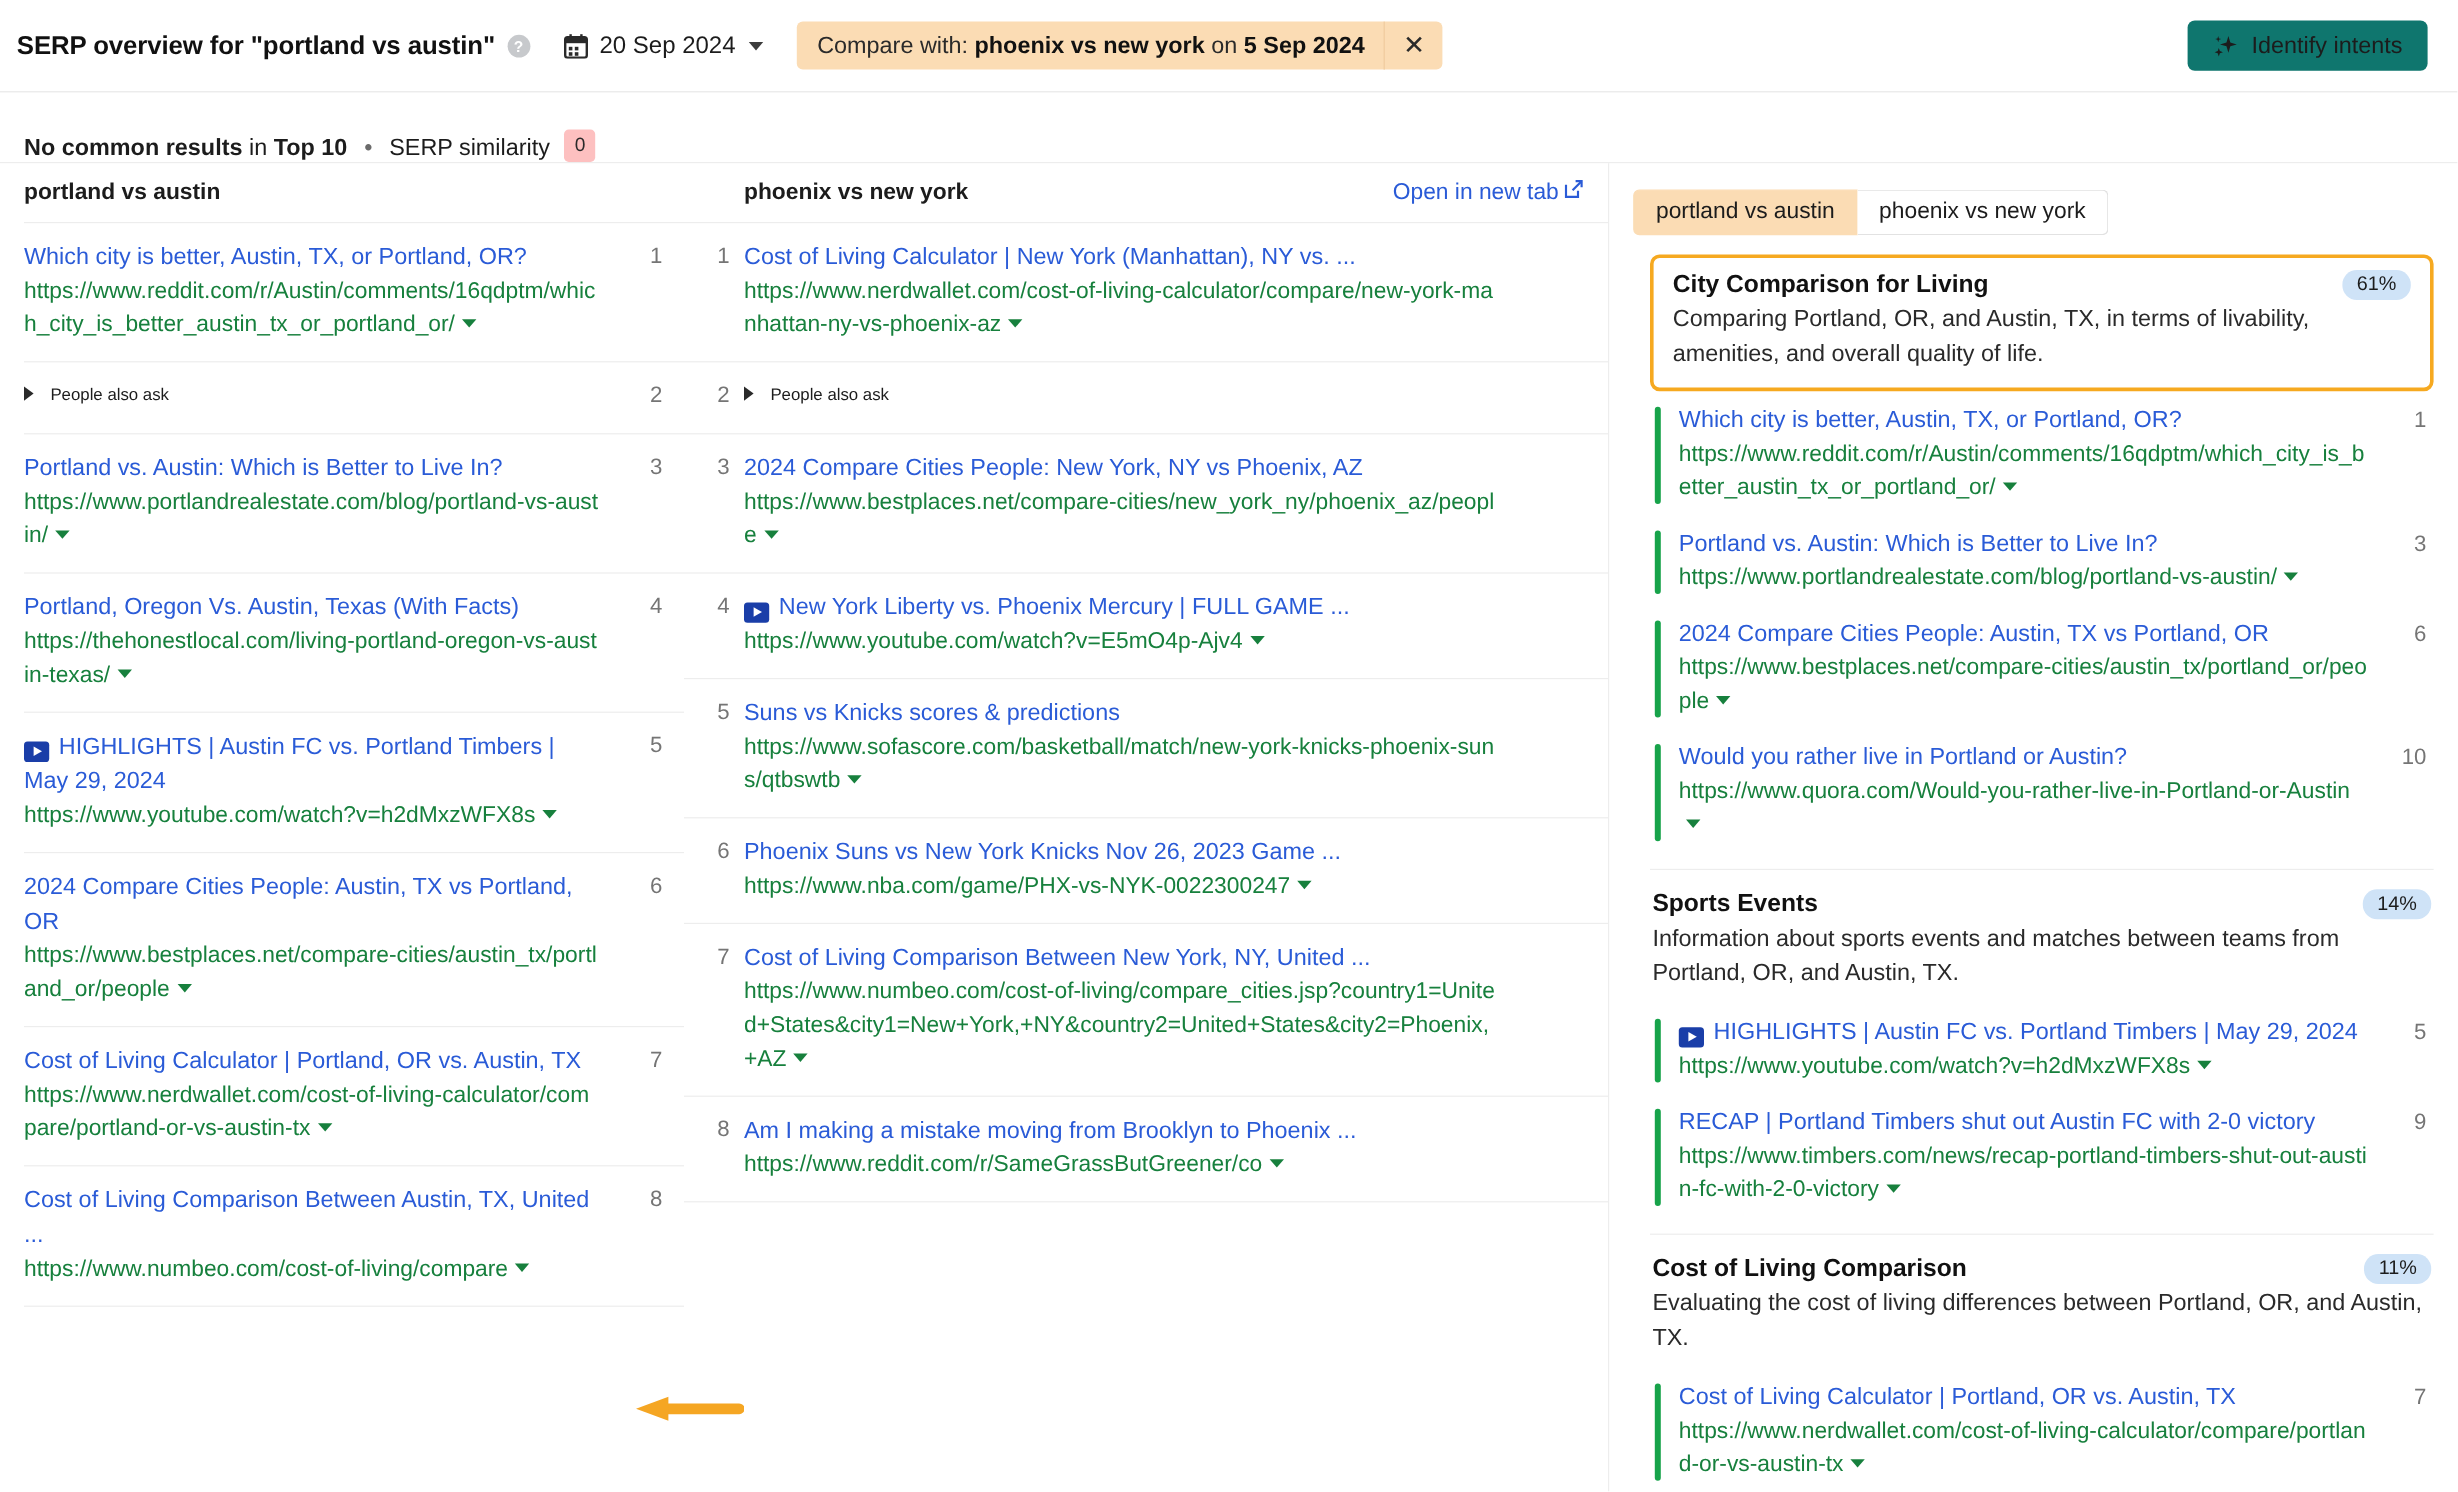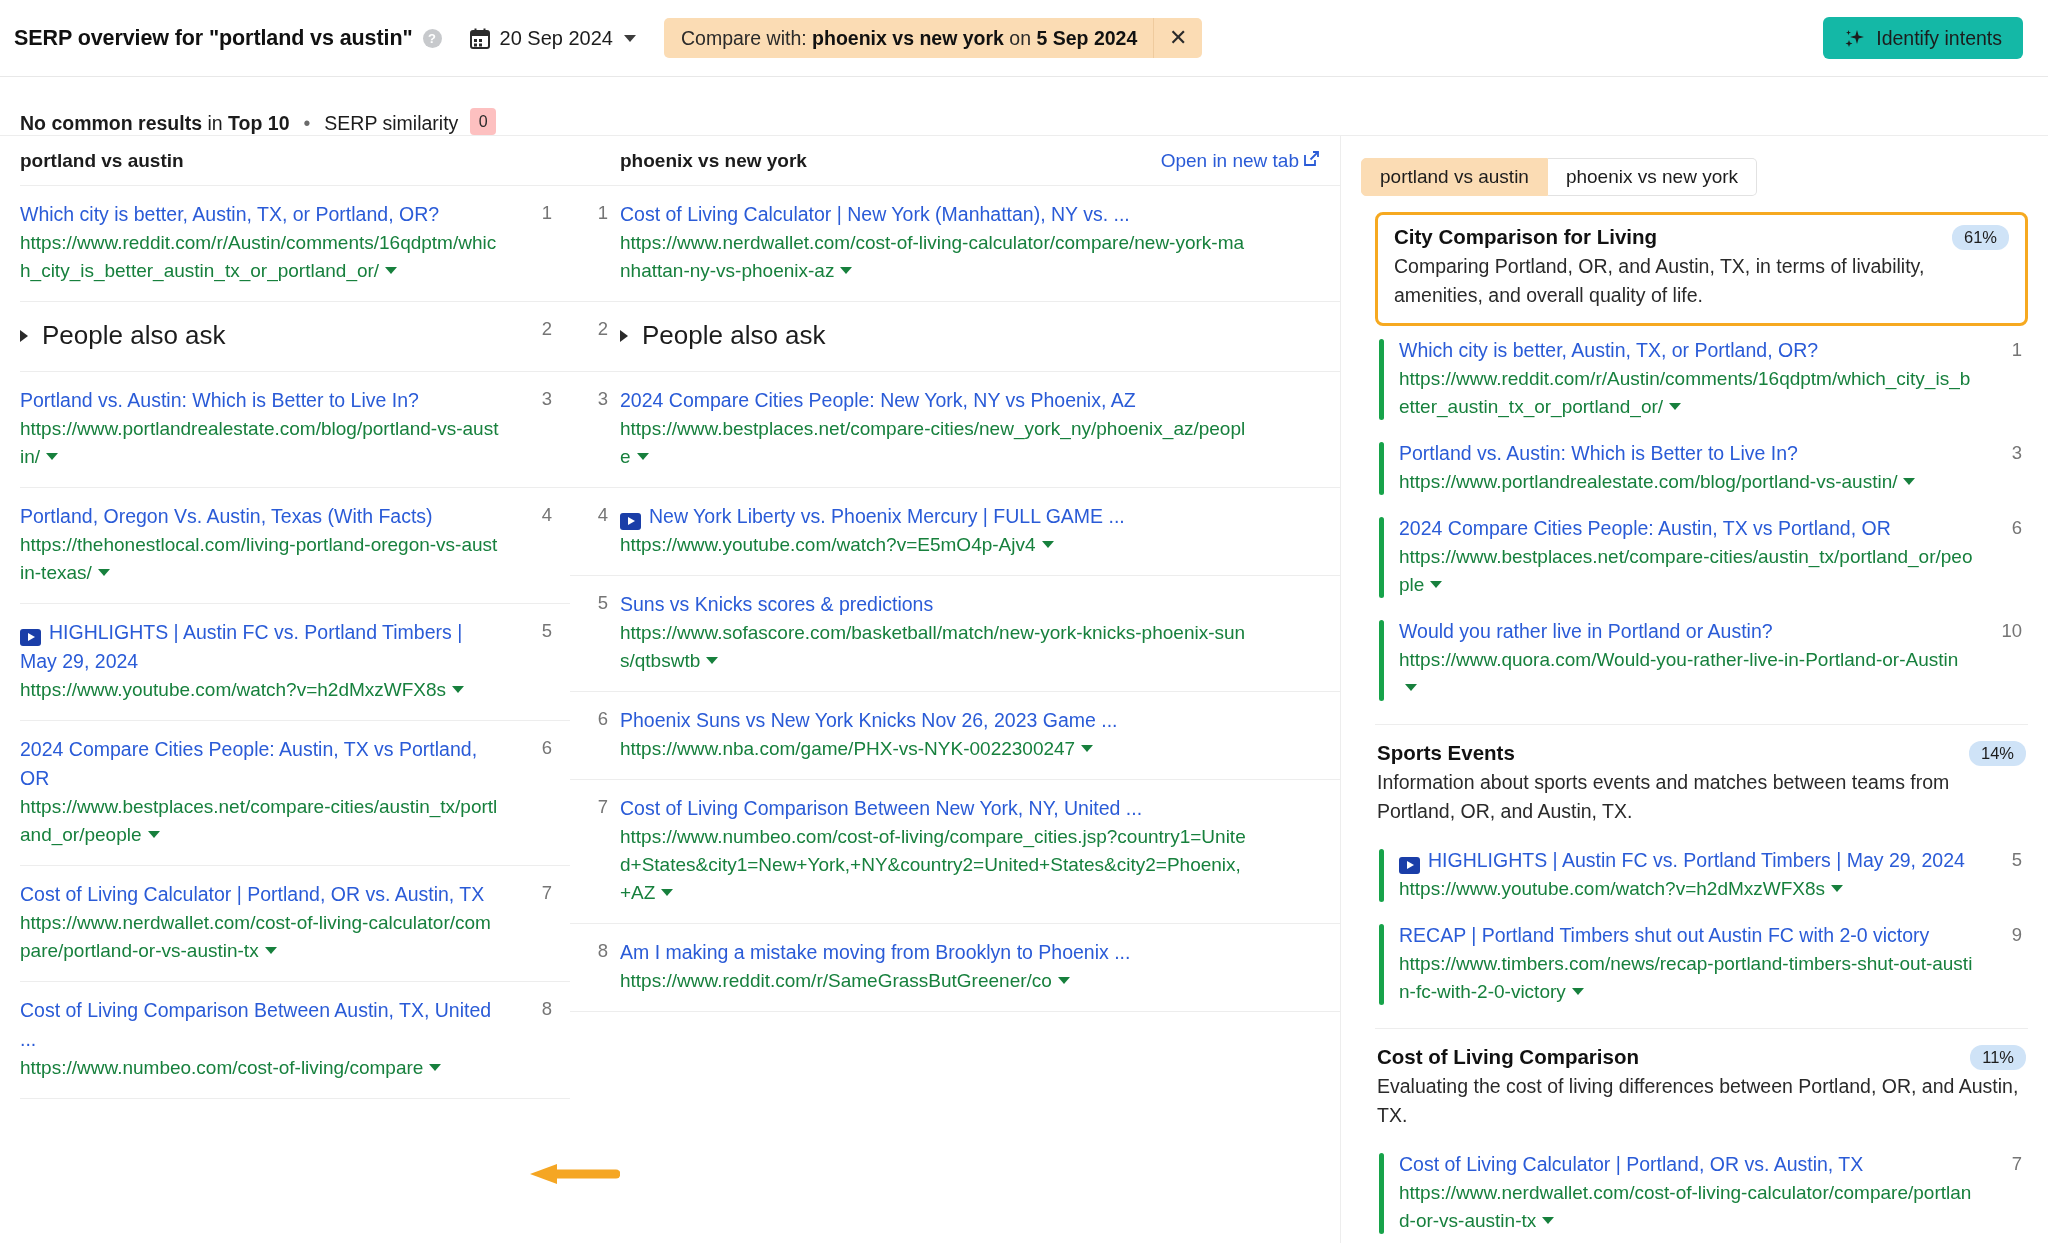--- a/index.html
+++ b/index.html
@@ -71,21 +71,21 @@
   .chip-divider { width: 1px; align-self: stretch; background: #efcb9e; margin: 0 0 0 16px; }
   .chip-close {
     width: 48px; height: 100%;
     display: flex; align-items: center; justify-content: center;
     font-size: 22px; color: #2a2a2a; cursor: pointer;
   }
   .identify-btn {
     position: absolute;
     right: 25px;
     height: 42px;
-    background: #14b8a6;
+    background: #0f766e;
     border-radius: 6px;
     display: flex;
     align-items: center;
     padding: 0 21px;
     font-size: 19.5px;
     color: #1c1c1c;
     cursor: pointer;
     white-space: nowrap;
   }
   .identify-btn .spark { margin-right: 11px; display: flex; }
@@ -180,21 +180,21 @@
     width: 0; height: 0;
     border-left: 6px solid transparent;
     border-right: 6px solid transparent;
     border-top: 7px solid #17803d;
     margin-left: 6px;
     vertical-align: 3px;
   }
   .paa {
     display: flex;
     align-items: center;
-    font-size: 26px;
+    font-size: 14px;
     color: #1c1c1c;
     padding: 4px 0;
   }
   .paa .tri {
     display: inline-block;
     width: 0; height: 0;
     border-top: 6px solid transparent;
     border-bottom: 6px solid transparent;
     border-left: 8px solid #2a2a2a;
     margin-right: 14px;

